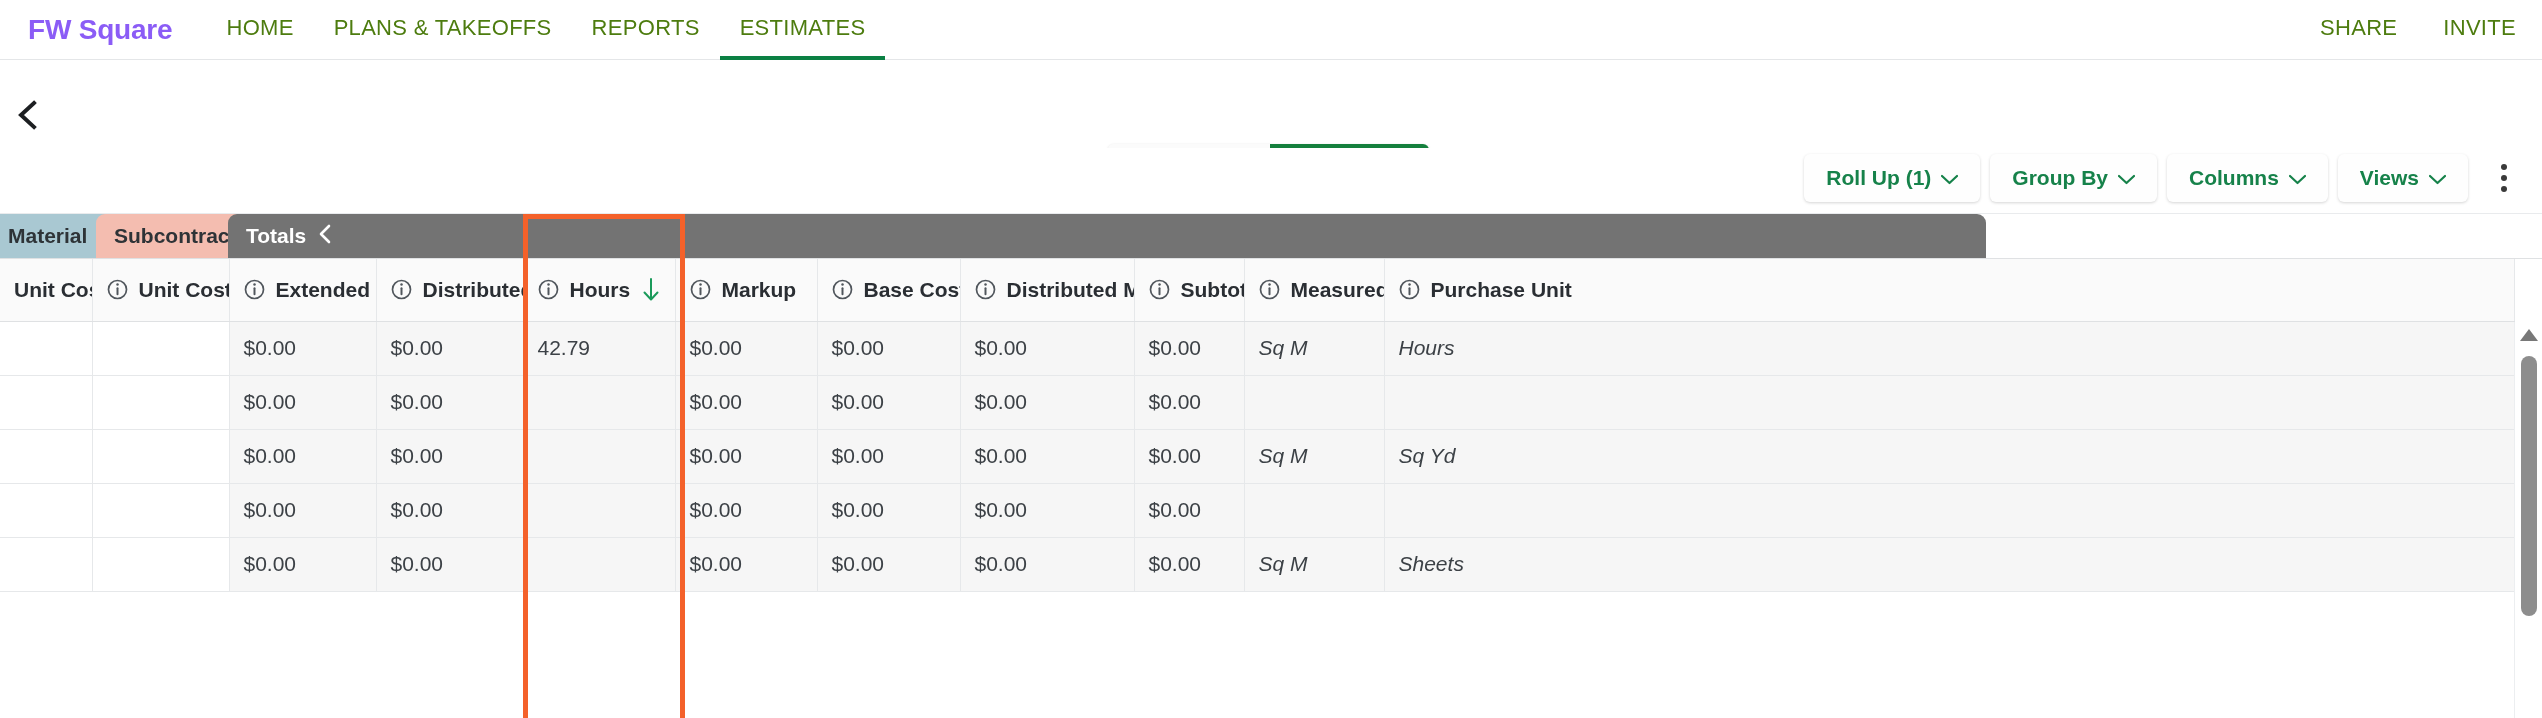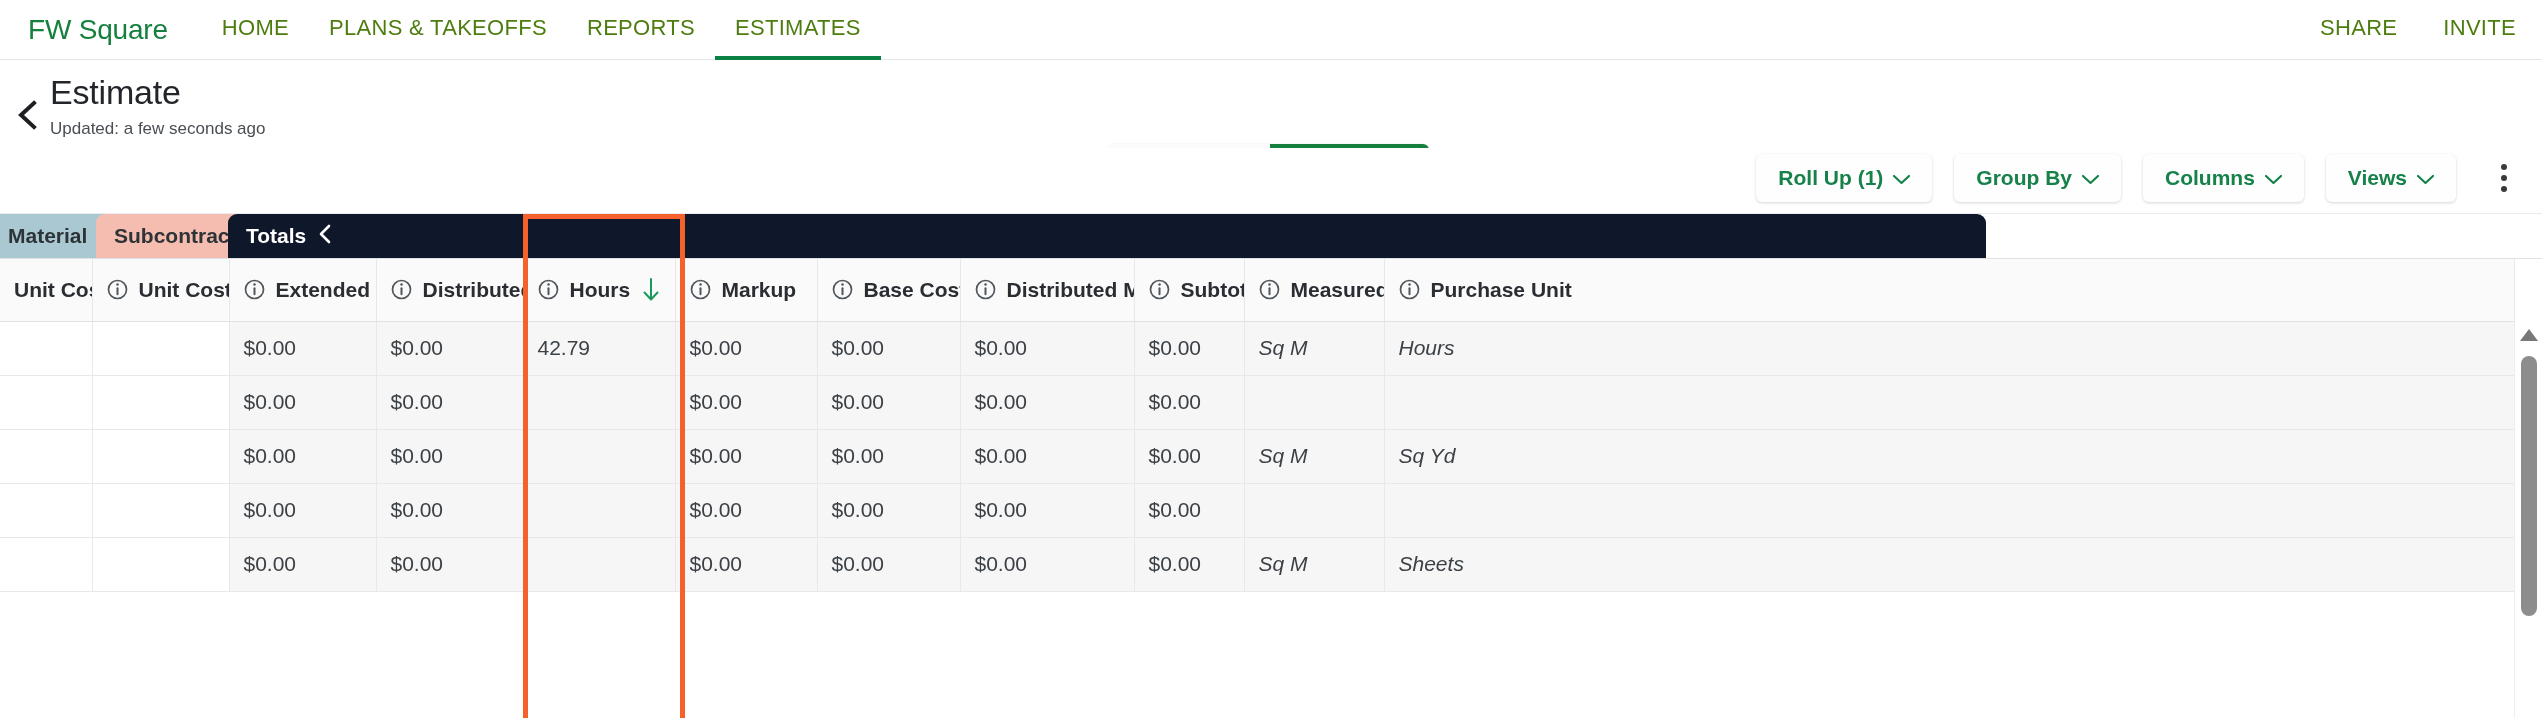--- a/index.html
+++ b/index.html
@@ -16,22 +16,22 @@
     position: relative;
     height: 60px;
     background: #ffffff;
     border-bottom: 1px solid #e4e6e8;
     display: flex;
     align-items: center;
     padding: 0 28px;
   }
   .brand {
     font-size: 28px;
-    font-weight: 400;
-    color: #15803d;
+    font-weight: 700;
+    color: #8b5cf6;
     letter-spacing: -0.2px;
     margin-right: 34px;
     white-space: nowrap;
   }
   .navlinks { display: flex; align-items: stretch; height: 60px; }
   .navlink {
     display: flex; align-items: center;
     height: 60px;
     padding: 0 20px;
     font-size: 22px;
@@ -102,21 +102,21 @@
 
   
   .toolbar {
     position: relative;
     height: 66px;
     background: #ffffff;
     border-bottom: 1px solid #e9ebed;
   }
   .tb-group {
     position: absolute; right: 18px; top: 6px;
-    display: flex; align-items: center; gap: 22px;
+    display: flex; align-items: center; gap: 10px;
   }
   .tb-btn {
     background: #fefefe;
     border-radius: 6px;
     box-shadow: 0 1px 3px rgba(0,0,0,.17);
     padding: 12px 22px;
     font-size: 21px;
     font-weight: 700;
     color: #16824a;
     display: flex; align-items: center; gap: 10px;
@@ -145,21 +145,21 @@
     display: flex; align-items: center;
     border-radius: 9px 9px 0 0;
     font-size: 21px; font-weight: 700;
     padding: 0 18px;
     cursor: pointer;
     white-space: nowrap;
   }
   .gtab .arr { margin-left: 12px; display: block; }
   .gtab-material   { left: -10px;  width: 134px; background: #a9c8d2; color: #2e3337; }
   .gtab-subcontract{ left: 96px;  width: 231px; background: #f4bdb0; color: #2e3337; }
-  .gtab-totals     { left: 228px; width: 1758px; background: #0f172a; color: #ffffff; }
+  .gtab-totals     { left: 228px; width: 1758px; background: #737373; color: #ffffff; }
 
   
   .grid {
     position: relative;
     height: 474px;
     background: #ffffff;
     border-top: 1px solid #dfe1e3;
   }
   table.sheet {
     border-collapse: collapse;
@@ -247,24 +247,20 @@
   </div>
 </div>
 
 <div class="pagehead">
   <div class="back-arrow">
     <span>
       <svg width="26" height="32" viewBox="0 0 26 32">
         <path d="M20 4 L7 16 L20 28" fill="none" stroke="#1d1f22" stroke-width="4" stroke-linecap="square" stroke-linejoin="miter"></path>
       </svg>
     </span>
-  </div>
-  <div class="title-block">
-    <div class="page-title">Estimate</div>
-    <div class="page-sub">Updated: a few seconds ago</div>
   </div>
 
   <div class="viewswitch">
     <div class="vs-box">
       <div class="vs-btn">Dashboard</div>
       <div class="vs-btn active">Worksheet</div>
     </div>
     <div class="feedback-link">Leave Feedback</div>
   </div>
 </div>

